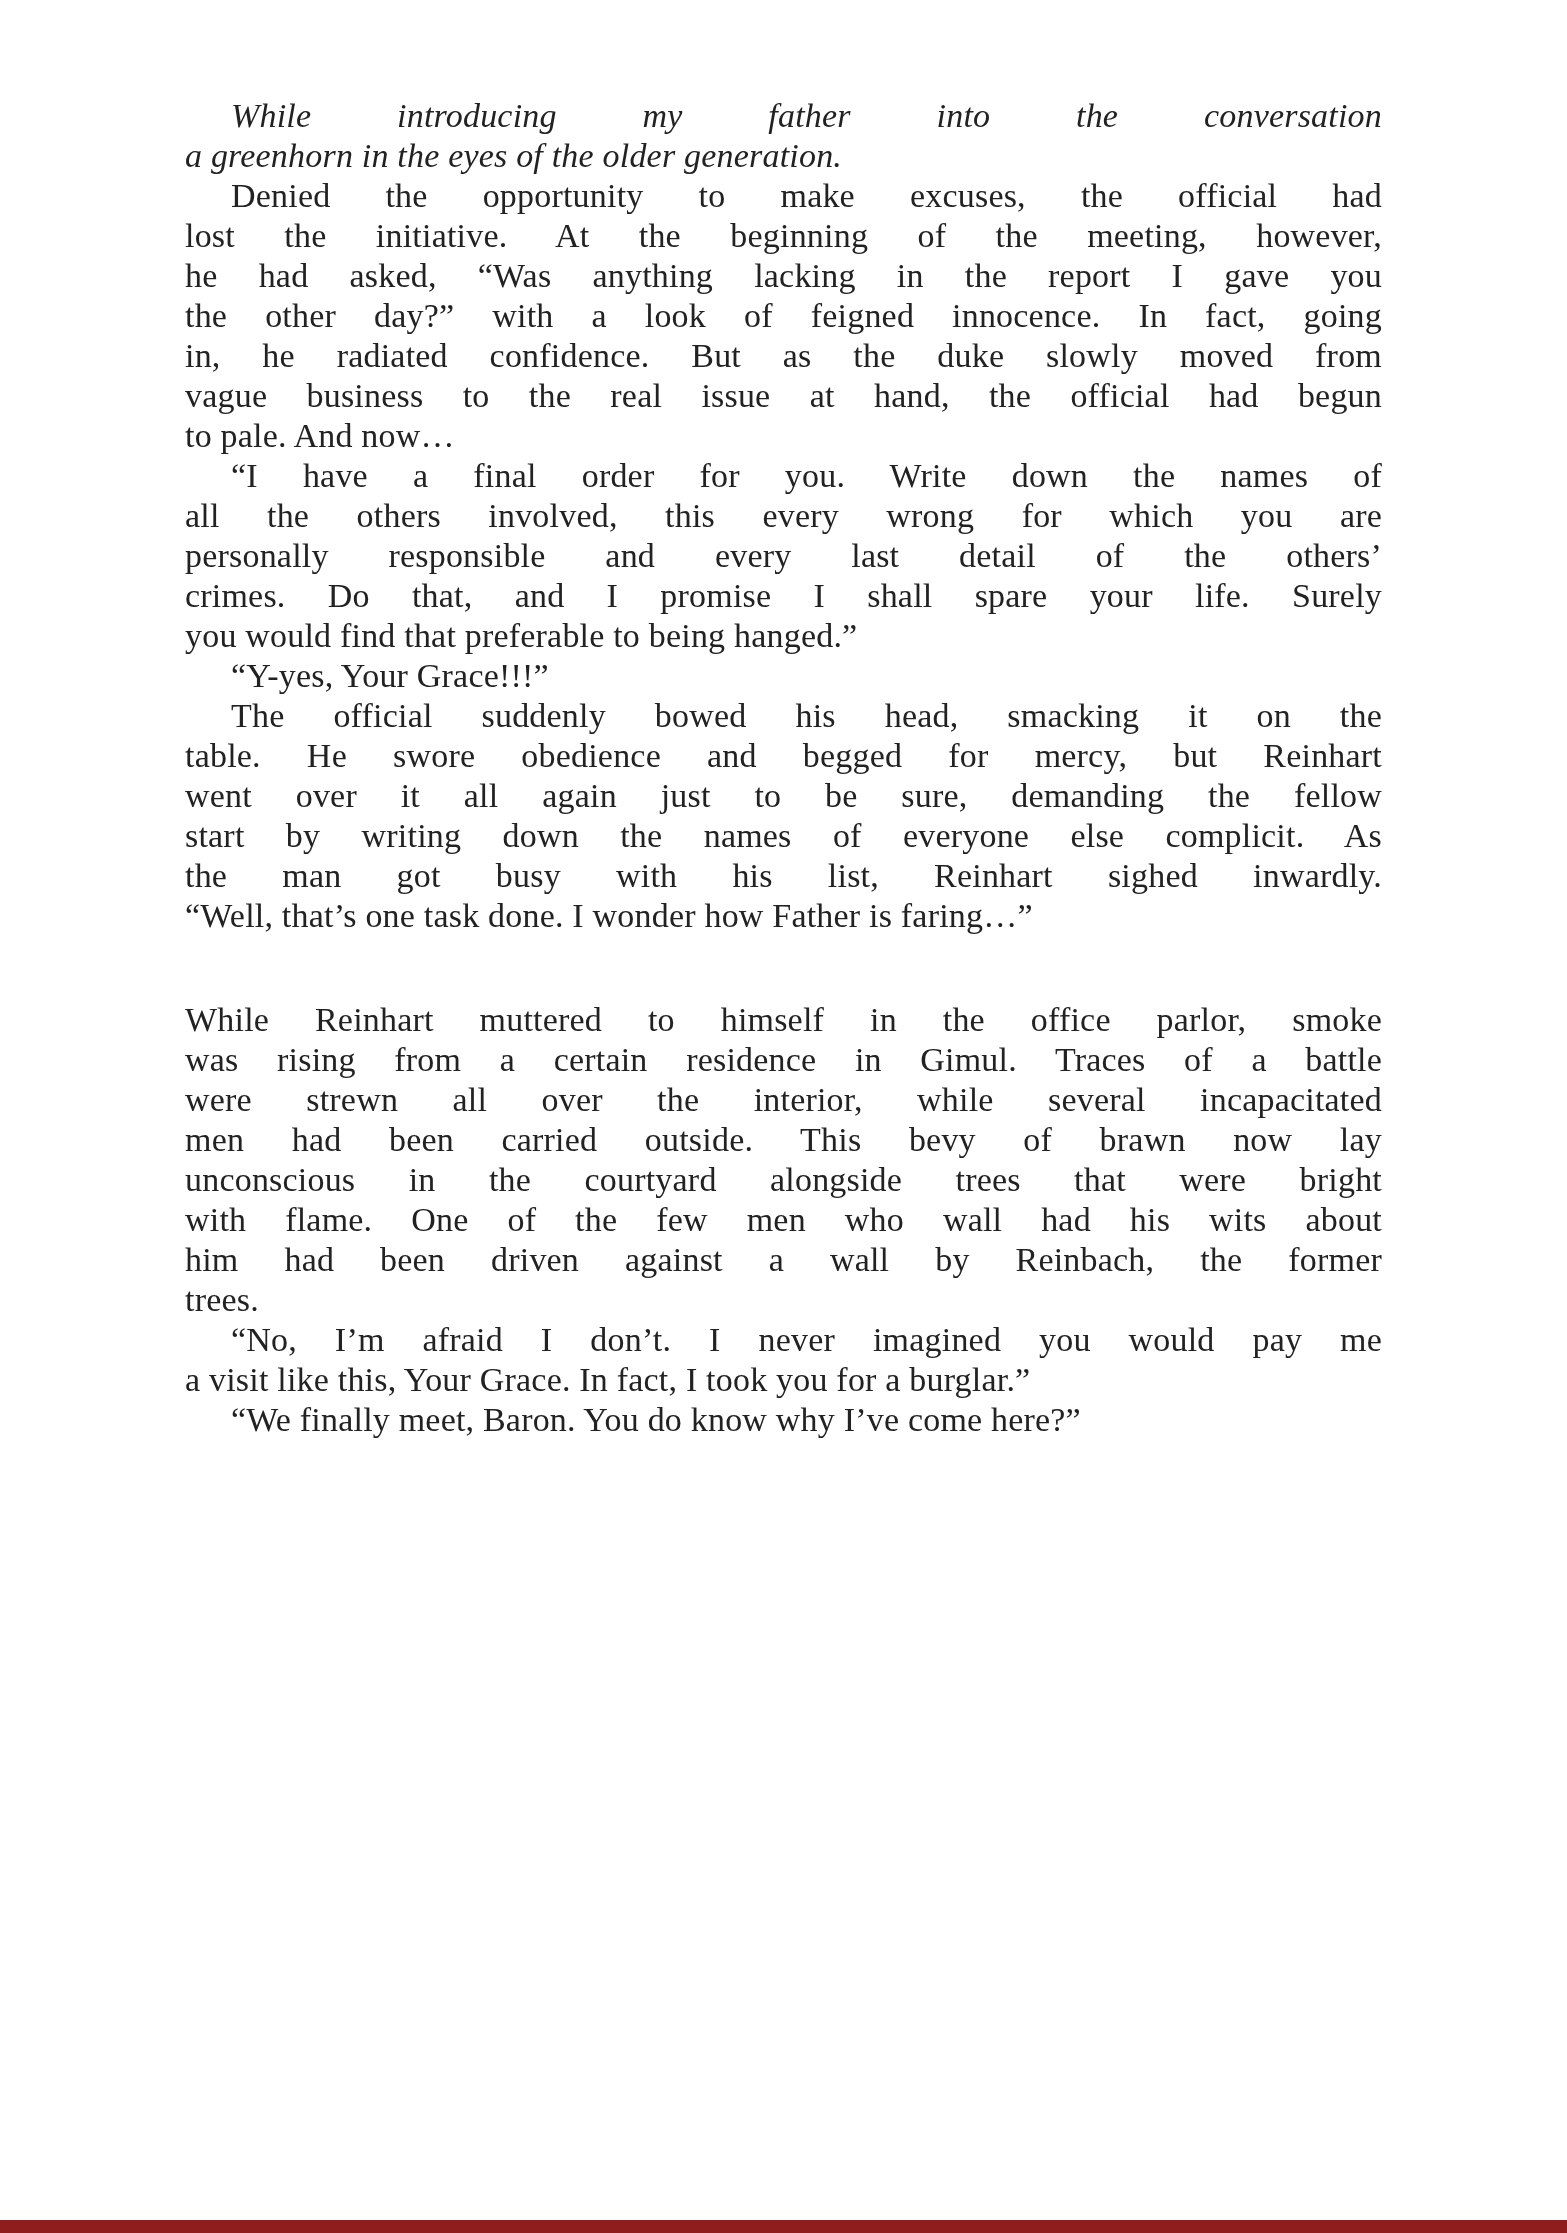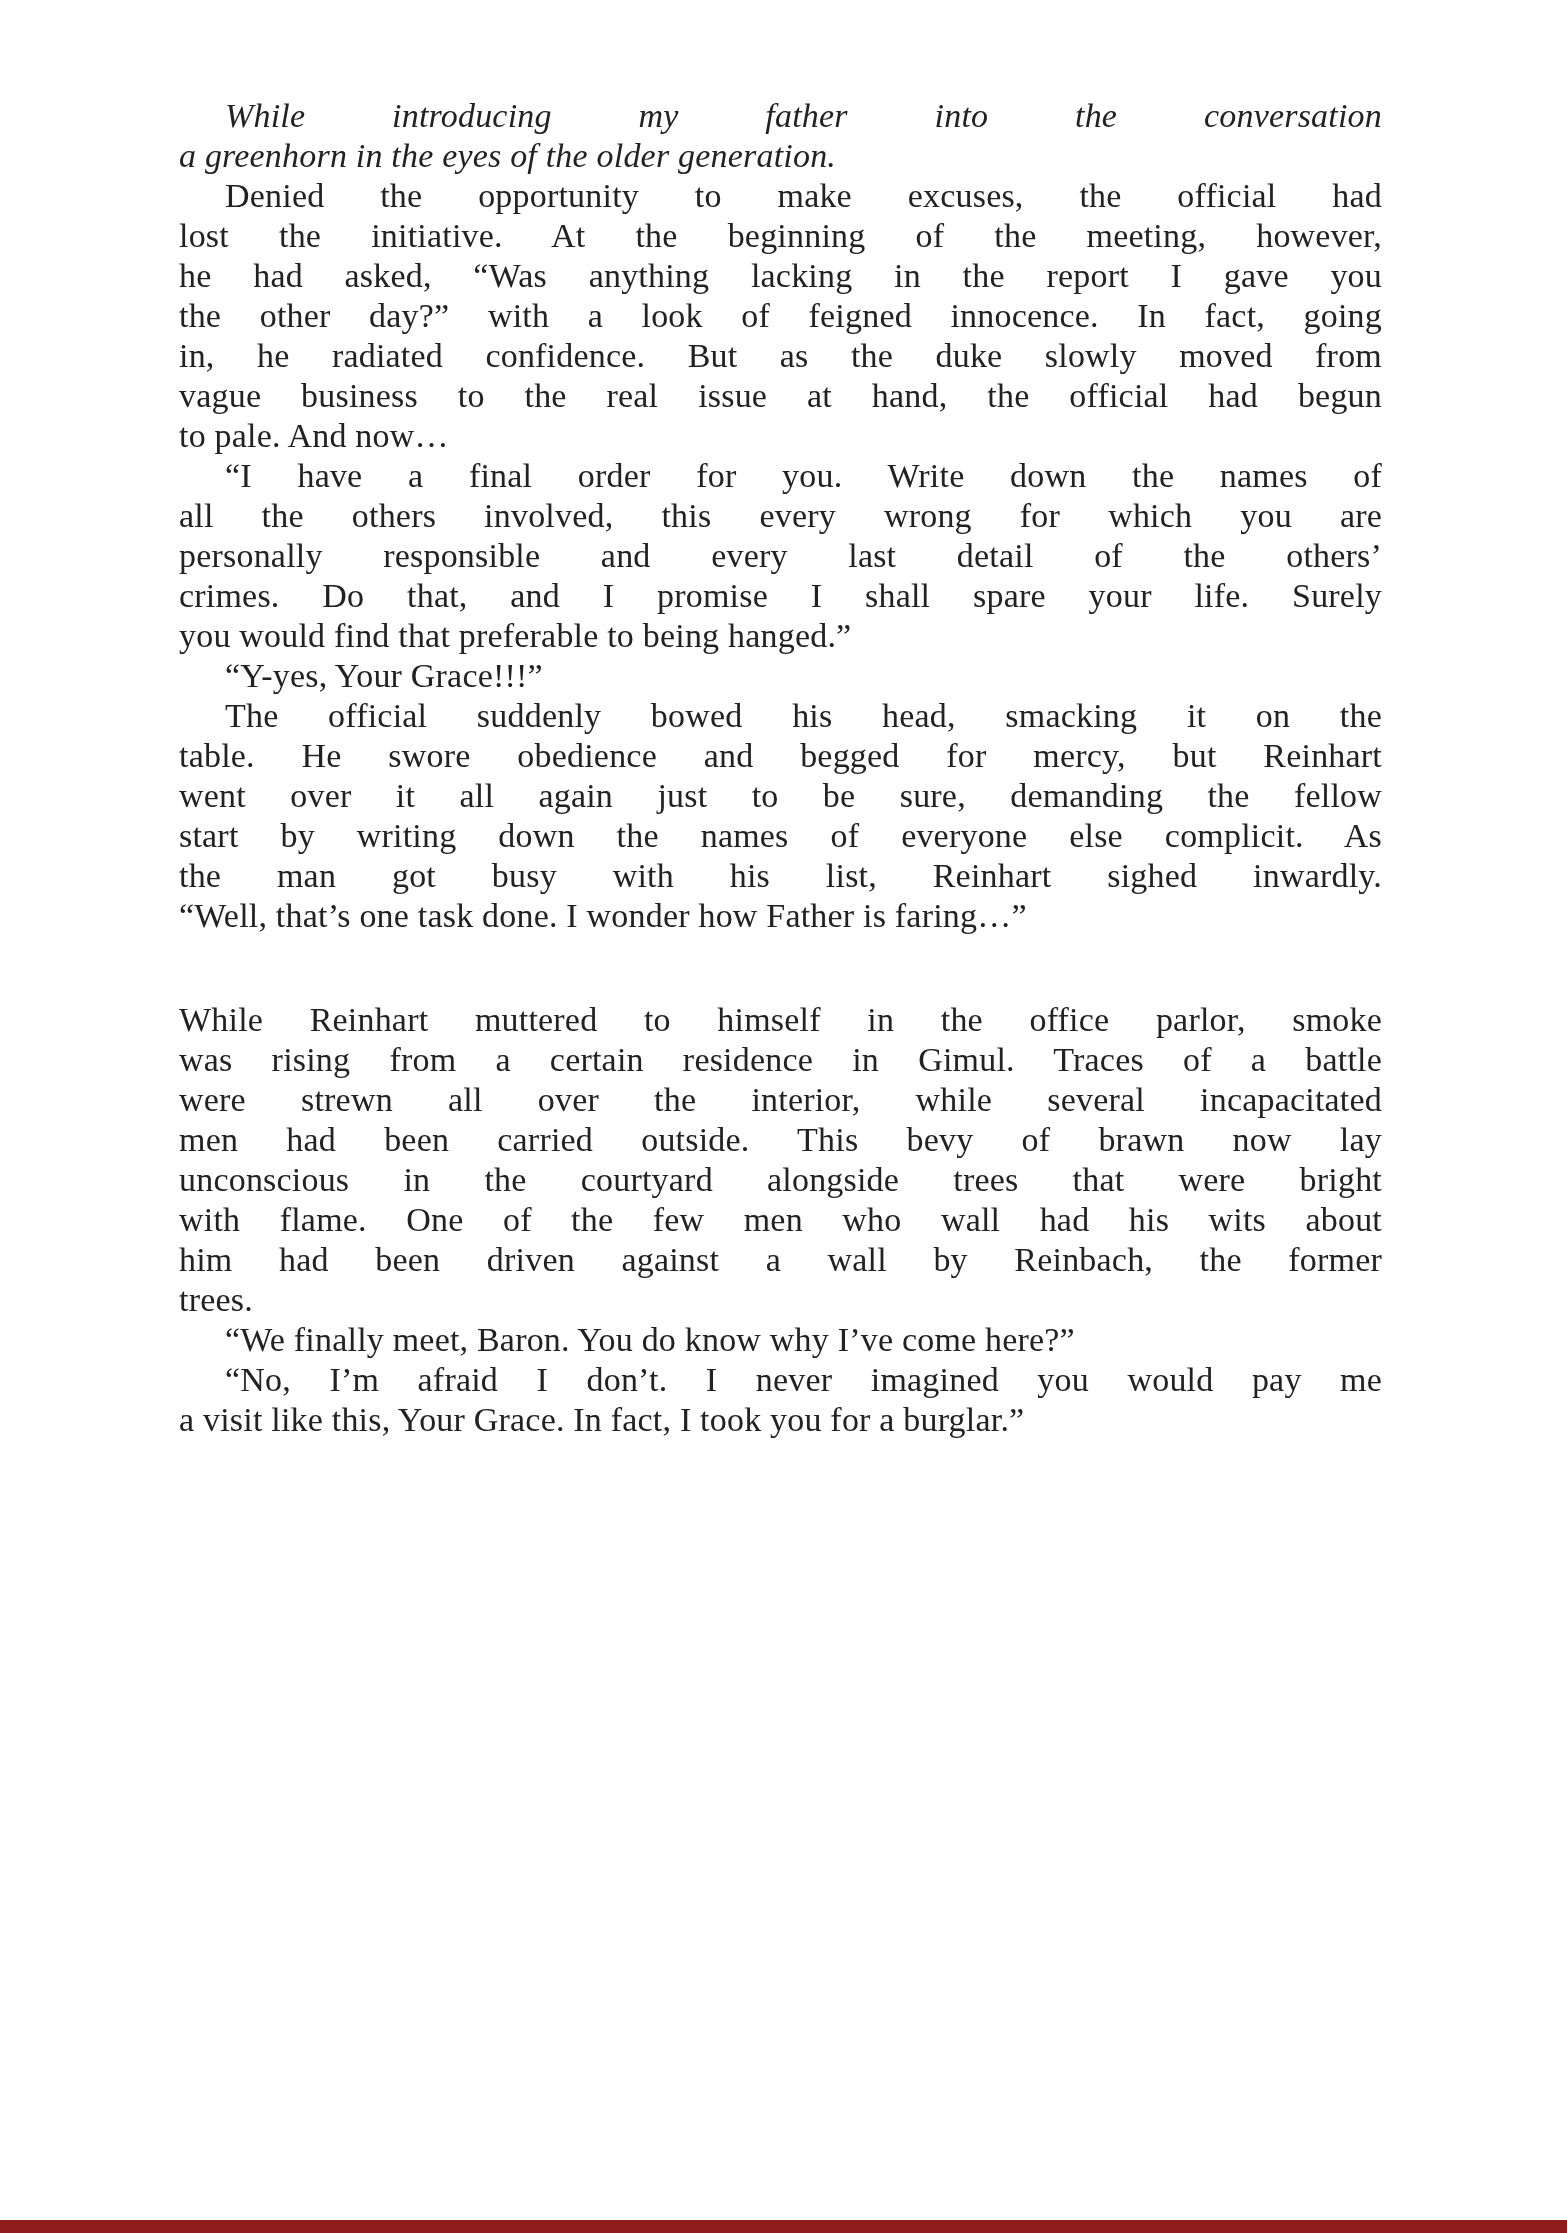--- a/index.html
+++ b/index.html
@@ -17,21 +17,21 @@
     overflow:hidden;
     font-family:"Liberation Serif","DejaVu Serif",serif;
   }
   .page{
     position:absolute;
     inset:0;
     background:var(--bg);
   }
   .text-block{
     position:absolute;
-    left:179px;
+    left:185px;
     right:185px;
     top:96px;
     color:var(--fg);
     font-size:34px;
     line-height:40px;
     letter-spacing:0.2px;
   }
   .paragraph{margin:0;padding:0;}
   .paragraph.italic{font-style:italic;}
   .paragraph.scene-break{margin-top:64px;}
@@ -94,21 +94,21 @@
         <div class="line">While Reinhart muttered to himself in the office parlor, smoke</div>
         <div class="line">was rising from a certain residence in Gimul. Traces of a battle</div>
         <div class="line">were strewn all over the interior, while several incapacitated</div>
         <div class="line">men had been carried outside. This bevy of brawn now lay</div>
         <div class="line">unconscious in the courtyard alongside trees that were bright</div>
         <div class="line">with flame. One of the few men who wall had his wits about</div>
         <div class="line">him had been driven against a wall by Reinbach, the former</div>
         <div class="line last">trees.</div>
       </div>
       <div class="paragraph indent">
-        <div class="line last">“We finally meet, Baron. You do know why I’ve come here?”</div>
+        <div class="line">“No, I’m afraid I don’t. I never imagined you would pay me</div>
+        <div class="line last">a visit like this, Your Grace. In fact, I took you for a burglar.”</div>
       </div>
       <div class="paragraph indent">
-        <div class="line">“No, I’m afraid I don’t. I never imagined you would pay me</div>
-        <div class="line last">a visit like this, Your Grace. In fact, I took you for a burglar.”</div>
+        <div class="line last">“We finally meet, Baron. You do know why I’ve come here?”</div>
       </div>
     </div>
   <div class="footer-bar"></div>
 </div>
 
 </body></html>

